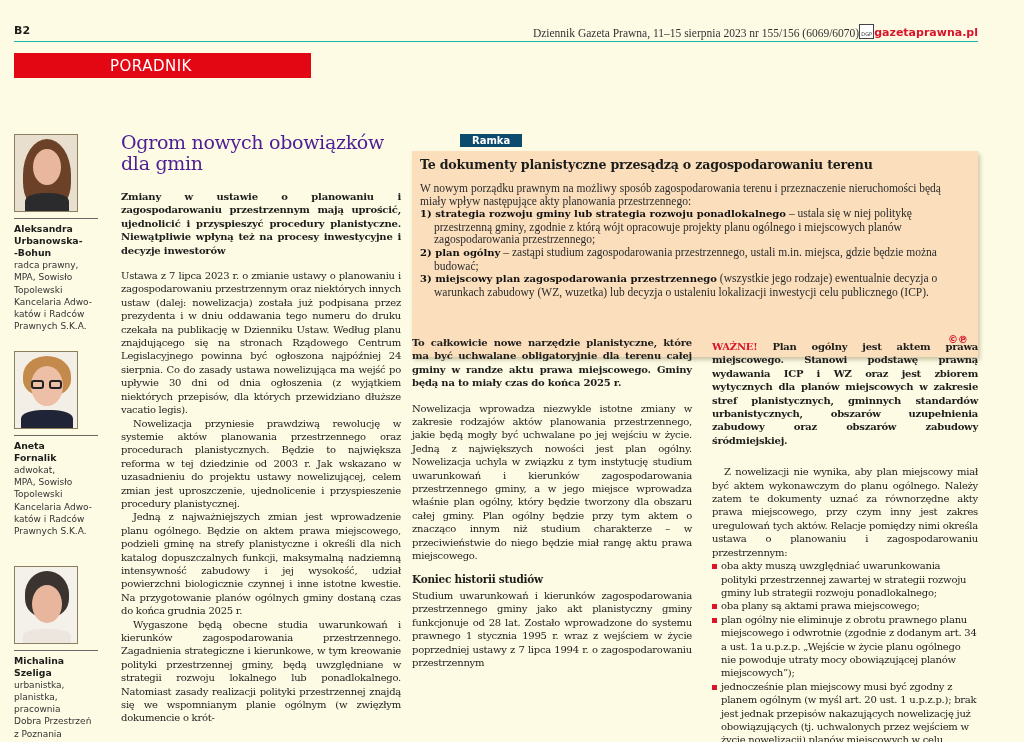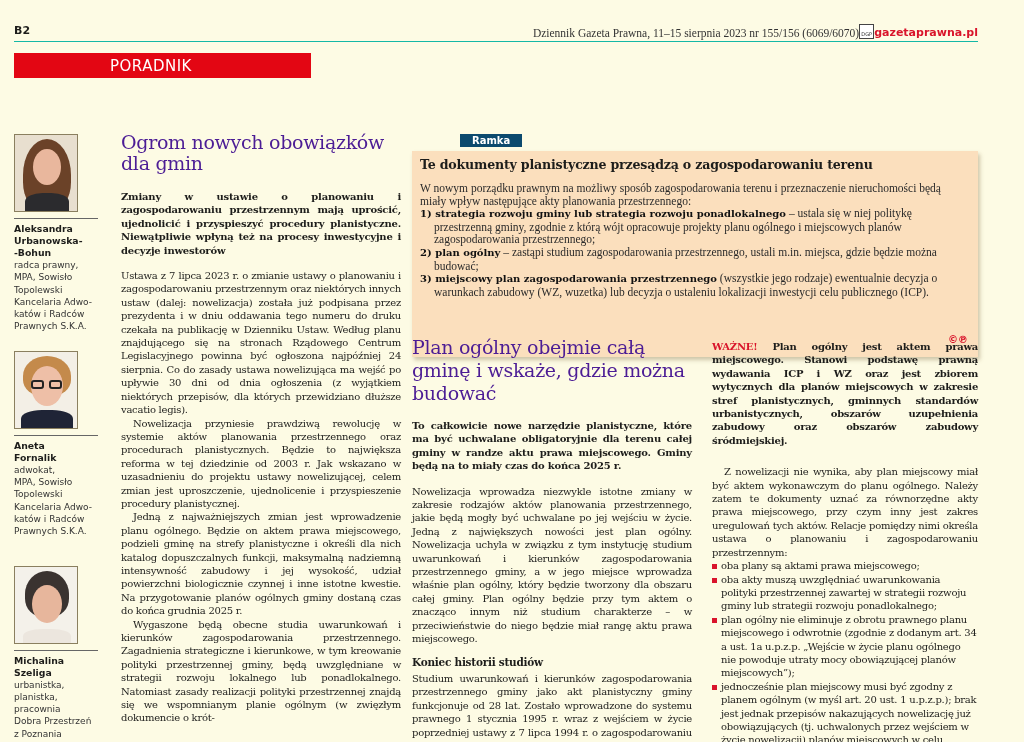--- a/index.html
+++ b/index.html
@@ -224,35 +224,34 @@
   <div class="intro">W nowym porządku prawnym na możliwy sposób zagospodarowania terenu i przeznaczenie nieruchomości będą miały wpływ następujące akty planowania przestrzennego:</div>
   <ol>
     <li><b><span>1)</span> <span>strategia rozwoju gminy lub strategia rozwoju ponadlokalnego</span></b><span> – ustala się w niej politykę przestrzenną gminy, zgodnie z którą wójt opracowuje projekty planu ogólnego i miejscowych planów zagospodarowania przestrzennego;</span></li>
     <li><b><span>2)</span> <span>plan ogólny</span></b><span> – zastąpi studium zagospodarowania przestrzennego, ustali m.in. miejsca, gdzie będzie można budować;</span></li>
     <li><b><span>3)</span> <span>miejscowy plan zagospodarowania przestrzennego</span></b><span> (wszystkie jego rodzaje) ewentualnie decyzja o warunkach zabudowy (WZ, wuzetka) lub decyzja o ustaleniu lokalizacji inwestycji celu publicznego (ICP).</span></li>
   </ol>
   <span class="cp">©℗</span>
 </div>
 
 <div class="col2">
-  <h2 class="headline">Plan ogólny obejmie całą gminę i wskaże, gdzie można budować</h2>
   <div class="lead">To całkowicie nowe narzędzie planistyczne, które ma być uchwalane obligatoryjnie dla terenu całej gminy w randze aktu prawa miejscowego. Gminy będą na to miały czas do końca 2025 r.</div>
   <div class="body-text">
     <p class="first">Nowelizacja wprowadza niezwykle istotne zmiany w zakresie rodzajów aktów planowania przestrzennego, jakie będą mogły być uchwalane po jej wejściu w życie. Jedną z największych nowości jest plan ogólny. Nowelizacja uchyla w związku z tym instytucję studium uwarunkowań i kierunków zagospodarowania przestrzennego gminy, a w jego miejsce wprowadza właśnie plan ogólny, który będzie tworzony dla obszaru całej gminy. Plan ogólny będzie przy tym aktem o znacząco innym niż studium charakterze – w przeciwieństwie do niego będzie miał rangę aktu prawa miejscowego.</p>
     <div class="subhead">Koniec historii studiów</div>
     <p class="first">Studium uwarunkowań i kierunków zagospodarowania przestrzennego gminy jako akt planistyczny gminy funkcjonuje od 28 lat. Zostało wprowadzone do systemu prawnego 1 stycznia 1995 r. wraz z wejściem w życie poprzedniej ustawy z 7 lipca 1994 r. o zagospodarowaniu przestrzennym</p>
   </div>
 </div>
 
 <div class="col3">
   <div class="wazne">
     <span class="label">WAŻNE!</span><span> Plan ogólny jest aktem prawa miejscowego. Stanowi podstawę prawną wydawania ICP i WZ oraz jest zbiorem wytycznych dla planów miejscowych w zakresie stref planistycznych, gminnych standardów urbanistycznych, obszarów uzupełnienia zabudowy oraz obszarów zabudowy śródmiejskiej.</span>
   </div>
   <div class="body-text">
     <p>Z nowelizacji nie wynika, aby plan miejscowy miał być aktem wykonawczym do planu ogólnego. Należy zatem te dokumenty uznać za równorzędne akty prawa miejscowego, przy czym inny jest zakres uregulowań tych aktów. Relacje pomiędzy nimi określa ustawa o planowaniu i zagospodarowaniu przestrzennym:</p>
   </div>
   <ul class="bullets">
+    <li>oba akty muszą uwzględniać uwarunkowania polityki przestrzennej zawartej w strategii rozwoju gminy lub strategii rozwoju ponadlokalnego;</li>
     <li>oba plany są aktami prawa miejscowego;</li>
-    <li>oba akty muszą uwzględniać uwarunkowania polityki przestrzennej zawartej w strategii rozwoju gminy lub strategii rozwoju ponadlokalnego;</li>
     <li>plan ogólny nie eliminuje z obrotu prawnego planu miejscowego i odwrotnie (zgodnie z dodanym art. 34 a ust. 1a u.p.z.p. „Wejście w życie planu ogólnego nie powoduje utraty mocy obowiązującej planów miejscowych”);</li>
     <li>jednocześnie plan miejscowy musi być zgodny z planem ogólnym (w myśl art. 20 ust. 1 u.p.z.p.); brak jest jednak przepisów nakazujących nowelizację już obowiązujących (tj. uchwalonych przez wejściem w życie nowelizacji) planów miejscowych w celu doprowadzenia do ich zgodności z planem ogólnym.</li>
   </ul>
 </div>
 
 </body></html>

